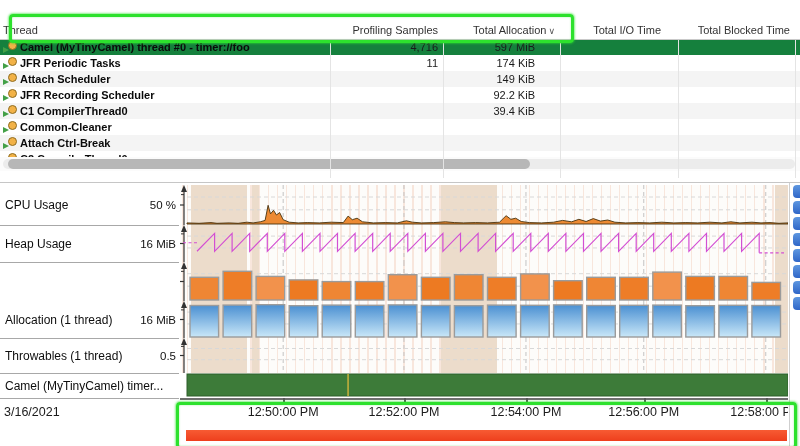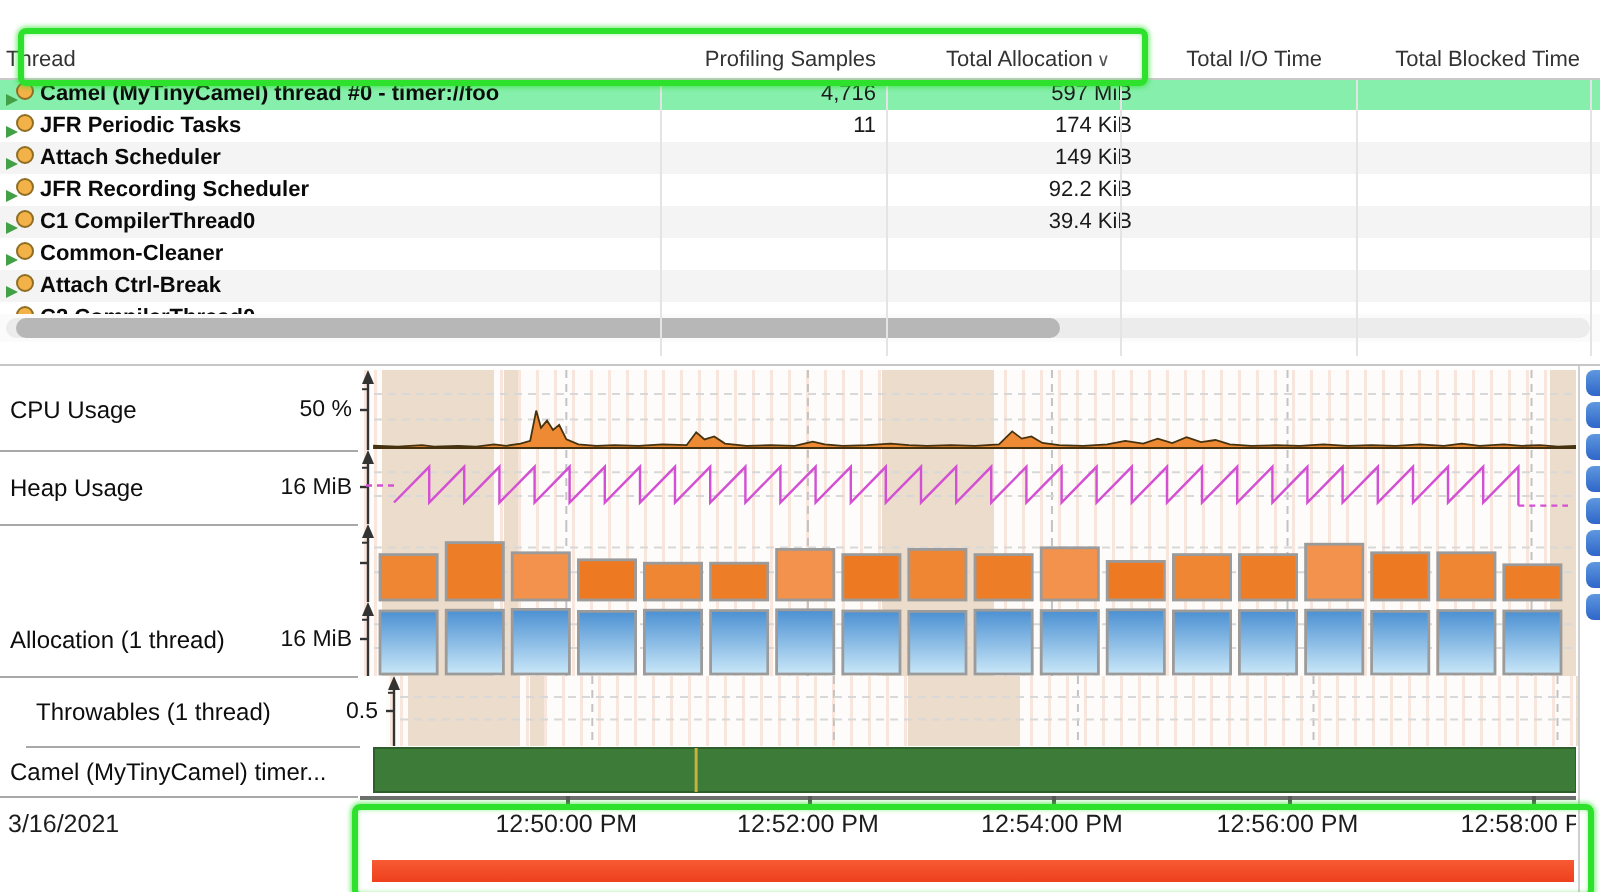--- a/index.html
+++ b/index.html
@@ -15,44 +15,44 @@
   .h-thread{left:3px;}
   .h-samples{left:331px;width:107px;text-align:right;}
   .h-alloc{left:444px;width:111px;text-align:right;}
   .h-io{left:561px;width:100px;text-align:right;}
   .h-blocked{left:679px;width:111px;text-align:right;}
   .sort-glyph{font-size:9px;color:#555;margin-left:2px;}
   .vsep{position:absolute;top:17px;bottom:0;width:1px;background:#e4e4e4;z-index:1;}
   .tbody{position:absolute;left:0;top:17px;width:800px;}
   .trow{position:relative;height:16px;background:#fff;}
   .trow:nth-child(odd){background:#f4f4f4;}
-  .trow.selected{background:#86efac;}
+  .trow.selected{background:#15803d;}
   .c-name{position:absolute;left:20px;top:2px;font-size:11px;font-weight:bold;color:#0a0a0a;white-space:nowrap;}
   .c-num{position:absolute;top:2px;font-size:11px;color:#1a1a1a;text-align:right;}
   .c-samples{left:331px;width:107px;}
-  .c-alloc{left:455px;width:111px;}
+  .c-alloc{left:424px;width:111px;}
   .c-io{left:561px;width:112px;}
   .c-blocked{left:679px;width:111px;}
   .thread-ico{position:absolute;left:3px;top:2px;width:15px;height:12px;}
   .thread-ico .ring{position:absolute;right:1px;top:0;width:7px;height:7px;border-radius:50%;background:#f2b247;border:1.5px solid #8f6d22;}
   .thread-ico .tri{position:absolute;left:0;bottom:0;width:0;height:0;border-top:3.5px solid transparent;border-bottom:3.5px solid transparent;border-left:6px solid #43a047;}
   
   .hscroll{position:absolute;left:0;top:157px;width:800px;height:14px;background:#fbfbfb;}
   .hscroll .trk{position:absolute;left:3px;top:2px;width:792px;height:10px;border-radius:5px;background:#ececec;}
   .hscroll .thumb{position:absolute;left:8px;top:2px;width:522px;height:10px;border-radius:5px;background:#b7b7b7;}
   
   .timeline{position:absolute;left:0;top:182px;width:800px;height:264px;border-top:1px solid #c6c6c6;background:#fff;}
   .tlabel{position:absolute;left:0;width:179px;font-size:12px;color:#0d0d0d;border-bottom:1px solid #a8a8a8;}
   .tlabel .lab{position:absolute;left:5px;top:50%;transform:translateY(-50%);white-space:nowrap;max-width:176px;overflow:hidden;}
   .tlabel .tick{position:absolute;right:3px;top:50%;transform:translateY(-50%);font-size:11.5px;color:#111;}
   .row-cpu{top:2px;height:40px;text-align:right;}
   .row-heap{top:42px;height:37px;}
   .row-method{top:79px;height:39px;}
   .row-alloc{top:118px;height:37px;}
-  .row-throwables{top:155px;height:35px;margin-left:13px;}
+  .row-throwables{top:155px;height:35px;}
   .row-thread{top:190px;height:25px;}
   .track{position:absolute;left:180px;width:608px;overflow:hidden;background:#fdfcfa;}
   .track.striped{
     background-image:repeating-linear-gradient(90deg, rgba(230,140,100,0.20) 0px, rgba(230,140,100,0.20) 1.5px, rgba(0,0,0,0) 1.5px, rgba(0,0,0,0) 9px);
     background-position:7px 0;
   }
   .track svg{position:absolute;left:0;top:0;}
   .band{position:absolute;top:0;bottom:0;background:#ecdccb;z-index:0;}
   .track.t-thread{background:#fff;border-bottom:2px solid #6e6e6e;}
   

